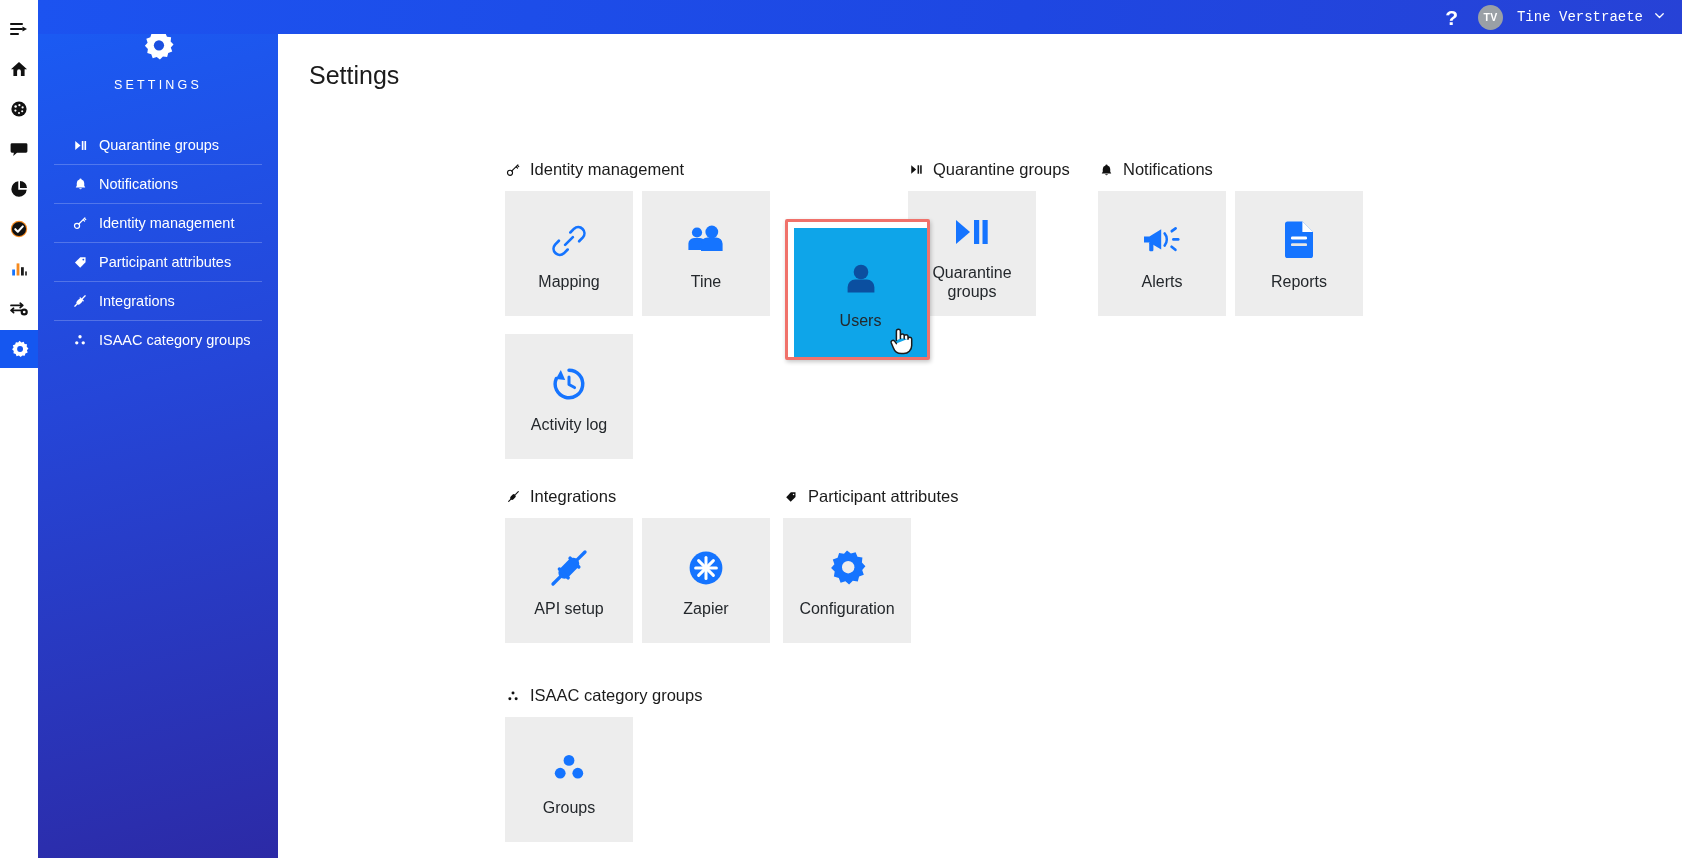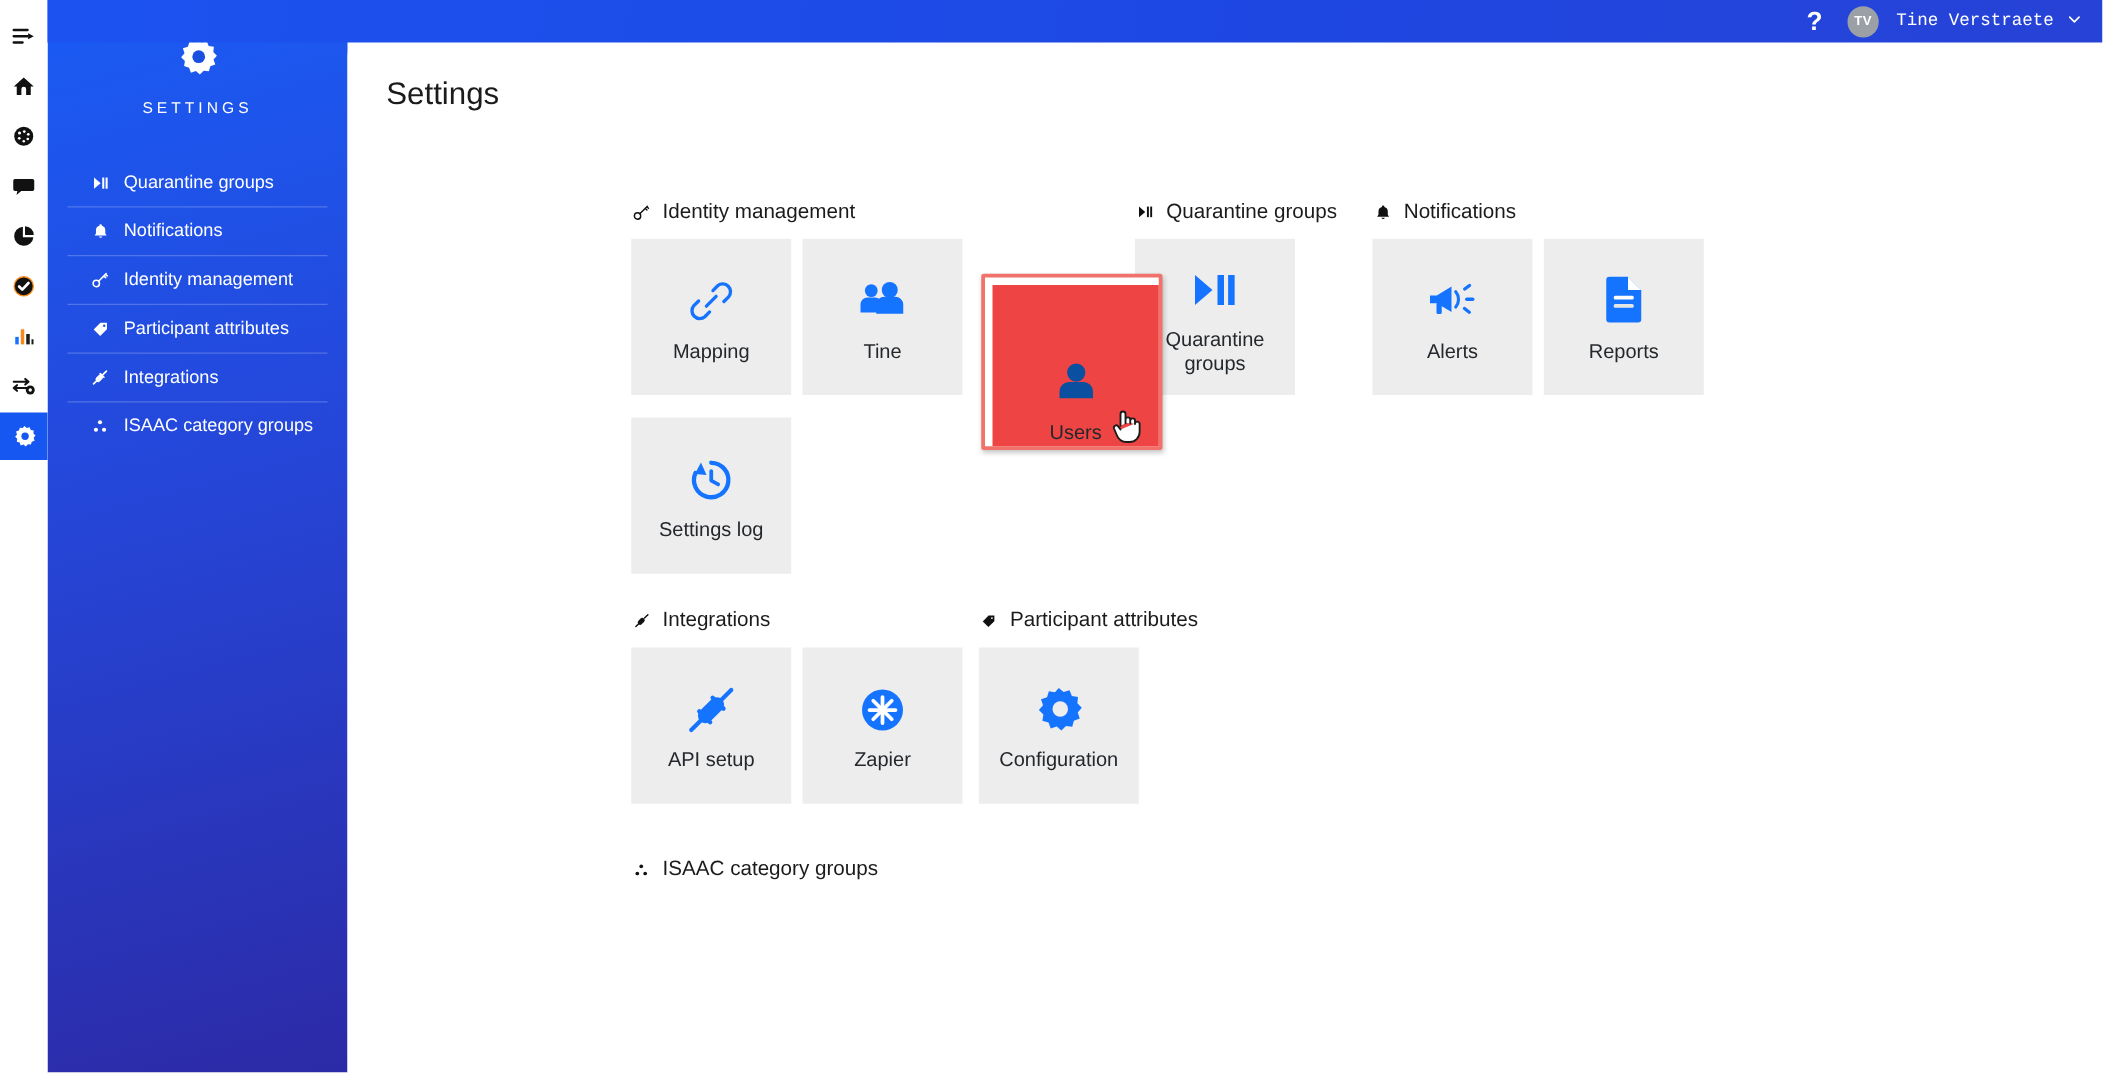--- a/index.html
+++ b/index.html
@@ -131,21 +131,21 @@
   }
   .tile .tile-ico {
     height: 52px; display: flex; align-items: center; justify-content: center;
     color: #1574ff;
     margin-bottom: 6px;
   }
   .tile .tile-label {
     font-size: 16px; color: #24282c; text-align: center; line-height: 1.18;
     padding: 0 6px;
   }
-  .tile.selected { background: #ef4444; justify-content: flex-end; }
+  .tile.selected { background: #0ea5e9; }
   .tile.selected .tile-ico { color: #0b4fa0; }
 
   .tile-highlight {
     position: absolute;
     border: 3px solid #f0726b;
     background: #ffffff;
     padding: 6px;
     border-radius: 2px;
     box-shadow: 1px 2px 4px rgba(0,0,0,0.22);
   }
@@ -372,21 +372,21 @@
           <div style="width:128px;height:125px;"></div>
 
           <div class="tile" style="margin-top:9px;">
             <span class="tile-ico">
               <svg width="40" height="40" viewBox="0 0 36 36" fill="none">
                 <path d="M18 5.6 A12.4 12.4 0 1 1 6.6 13" stroke="currentColor" stroke-width="3.1" fill="none" stroke-linecap="round"></path>
                 <path d="M10.6 5.4 L6.2 13.6 L14.6 14.4 Z" fill="currentColor"></path>
                 <path d="M18 11.6 V18.4 L23 21.2" stroke="currentColor" stroke-width="2.7" fill="none" stroke-linecap="round" stroke-linejoin="round"></path>
               </svg>
             </span>
-            <span class="tile-label">Settings log</span>
+            <span class="tile-label">Activity log</span>
           </div>
 
         </div>
       </div>
 
       <div class="section" style="left:630px; top:34px;">
         <div class="section-head">
           <span class="sec-ico">
             <svg width="13" height="13" viewBox="0 0 16 16">
               <path d="M1.5 2.8 L7.6 8 L1.5 13.2 Z" fill="#111"></path>
@@ -522,20 +522,32 @@
         <div class="section-head">
           <span class="sec-ico">
             <svg width="14" height="14" viewBox="0 0 16 16">
               <circle cx="8" cy="4.6" r="1.7" fill="#111"></circle>
               <circle cx="4.4" cy="11.2" r="1.7" fill="#111"></circle>
               <circle cx="11.6" cy="11.2" r="1.7" fill="#111"></circle>
             </svg>
           </span>
           <span>ISAAC category groups</span>
         </div>
+        <div class="tiles">
+          <div class="tile">
+            <span class="tile-ico">
+              <svg width="34" height="30" viewBox="0 0 34 30">
+                <circle cx="17" cy="8.4" r="5.4" fill="currentColor"></circle>
+                <circle cx="8.2" cy="21.2" r="5.4" fill="currentColor"></circle>
+                <circle cx="25.8" cy="21.2" r="5.4" fill="currentColor"></circle>
+              </svg>
+            </span>
+            <span class="tile-label">Groups</span>
+          </div>
+        </div>
       </div>
 
       <div class="tile-highlight" style="left:507px; top:93px; width:145px; height:141px;">
         <div class="tile selected" style="width:133px;height:129px;">
           <span class="tile-ico">
             <svg width="38" height="36" viewBox="0 0 38 36">
               <circle cx="19" cy="10" r="7.3" fill="currentColor"></circle>
               <path d="M5.6 30.6 V25.2 A7.6 7.6 0 0 1 13.2 17.6 H24.8 A7.6 7.6 0 0 1 32.4 25.2 V30.6 Z" fill="currentColor"></path>
             </svg>
           </span>

